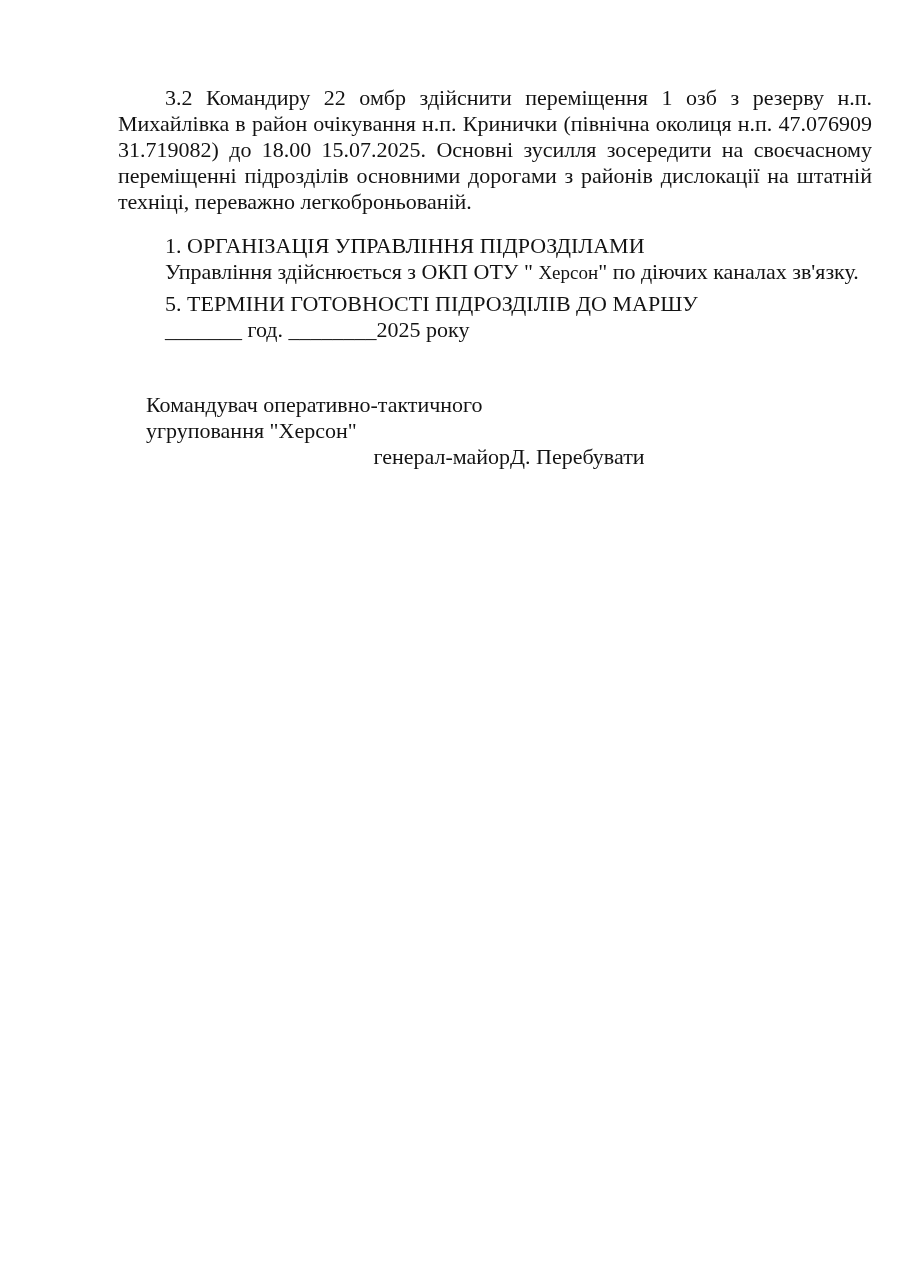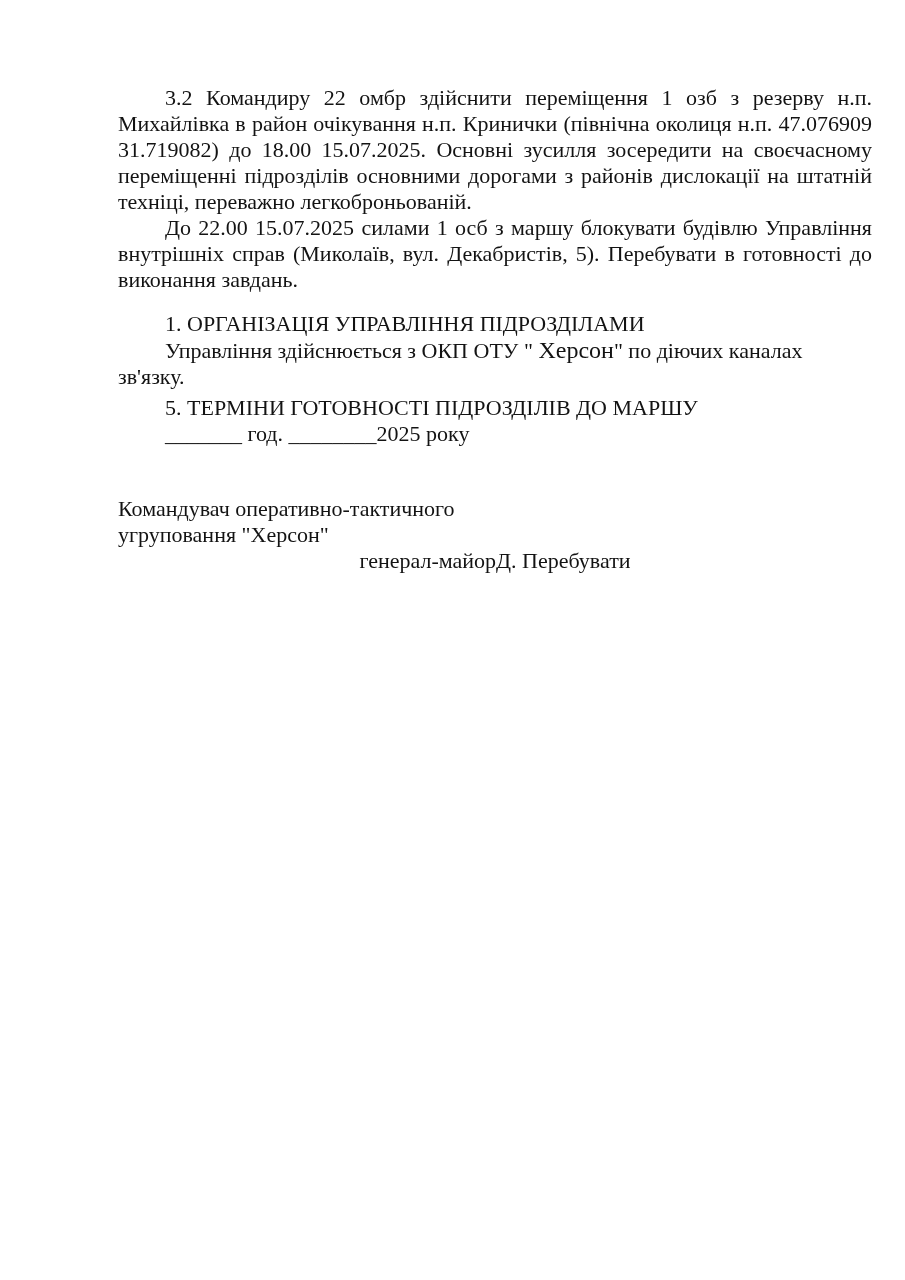--- a/index.html
+++ b/index.html
@@ -31,24 +31,25 @@
   .j {
     text-align: justify;
   }
   .heading4 {
     margin-top: 18px;
   }
   .heading5 {
     margin-top: 5px;
   }
   .small-inline {
-    font-size: 24px;
+    font-size: 19px;
   }
   .sig {
     margin-top: 49px;
+    margin-left: 28px;
   }
   .sig .para {
     text-indent: 0;
   }
   .sigrow {
     display: flex;
     justify-content: center;
     line-height: 26px;
   }
   .watermark {
@@ -62,21 +63,20 @@
   }
 </style>
 </head>
 <body>
 
 <div class="page">
   <div class="doc">
 
     <p class="para j">3.2 Командиру 22 омбр здійснити переміщення 1 озб з резерву н.п. Михайлівка в район очікування н.п. Кринички (північна околиця н.п. 47.076909 31.719082) до 18.00 15.07.2025. Основні зусилля зосередити на своєчасному переміщенні підрозділів основними дорогами з районів дислокації на штатній техніці, переважно легкоброньованій.</p>
 
-    <p class="para j">До 22.00 15.07.2025 силами 1 осб з маршу блокувати будівлю Управління внутрішніх справ (Миколаїв, вул. Декабристів, 5). Перебувати в готовності до виконання завдань.</p>
 
     <p class="para heading4">1. ОРГАНІЗАЦІЯ УПРАВЛІННЯ ПІДРОЗДІЛАМИ</p>
 
     <p class="para"><span>Управління здійснюється з ОКП ОТУ " </span><span class="small-inline">Херсон</span><span>" по діючих каналах зв'язку.</span></p>
 
 
     <p class="para heading5">5. ТЕРМІНИ ГОТОВНОСТІ ПІДРОЗДІЛІВ ДО МАРШУ</p>
 
     <p class="para">_______ год. ________2025 року</p>
 

